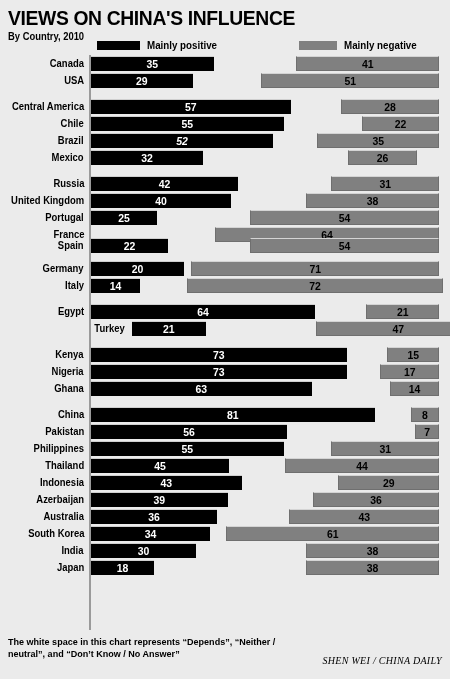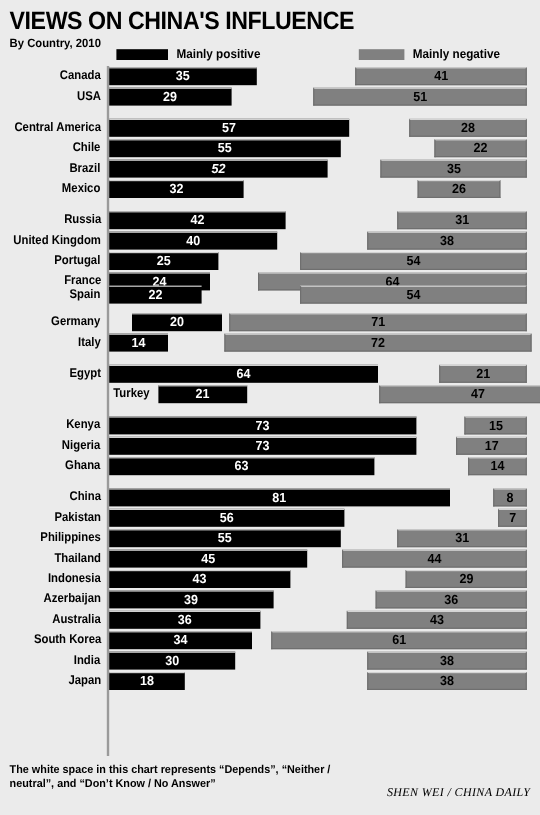--- a/index.html
+++ b/index.html
@@ -261,48 +261,45 @@
         <div class="row-label">United Kingdom</div>
         <div class="bar bar-pos" style="width: 140px;">
           <span class="bar-value">40</span>
         </div>
         <div class="bar bar-neg" style="width: 133px; left: 306px;">
           <span class="bar-value">38</span>
         </div>
       </div>
       <div class="row" style="top: 155px;">
         <div class="row-label">Portugal</div>
-        <div class="bar bar-pos" style="width: 91px;">
+        <div class="bar bar-pos" style="width: 66px;">
           <span class="bar-value">25</span>
         </div>
         <div class="bar bar-neg" style="width: 189px; left: 250px;">
           <span class="bar-value">54</span>
         </div>
       </div>
       <div class="row" style="top: 172px;">
         <div class="row-label">France</div>
-        <div class="bar bar-pos" style="width: 84px;">
-          <span class="bar-value">24</span>
-        </div>
         <div class="bar bar-neg" style="width: 224px; left: 215px;">
           <span class="bar-value">64</span>
         </div>
       </div>
       <div class="row" style="top: 183px;">
         <div class="row-label">Spain</div>
         <div class="bar bar-pos" style="width: 77px;">
           <span class="bar-value">22</span>
         </div>
         <div class="bar bar-neg" style="width: 189px; left: 250px;">
           <span class="bar-value">54</span>
         </div>
       </div>
       <div class="row" style="top: 206px;">
         <div class="row-label">Germany</div>
-        <div class="bar bar-pos" style="width: 75px; margin-left: 19px;">
+        <div class="bar bar-pos" style="width: 93px;">
           <span class="bar-value">20</span>
         </div>
         <div class="bar bar-neg" style="width: 248.5px; left: 190.5px;">
           <span class="bar-value">71</span>
         </div>
       </div>
       <div class="row" style="top: 223px;">
         <div class="row-label">Italy</div>
         <div class="bar bar-pos" style="width: 49px;">
           <span class="bar-value">14</span>
@@ -378,21 +375,21 @@
         <div class="row-label">Philippines</div>
         <div class="bar bar-pos" style="width: 192.5px;">
           <span class="bar-value">55</span>
         </div>
         <div class="bar bar-neg" style="width: 108.5px; left: 330.5px;">
           <span class="bar-value">31</span>
         </div>
       </div>
       <div class="row" style="top: 403px;">
         <div class="row-label">Thailand</div>
-        <div class="bar bar-pos" style="width: 165px;">
+        <div class="bar bar-pos" style="width: 138px;">
           <span class="bar-value">45</span>
         </div>
         <div class="bar bar-neg" style="width: 154px; left: 285px;">
           <span class="bar-value">44</span>
         </div>
       </div>
       <div class="row" style="top: 420px;">
         <div class="row-label">Indonesia</div>
         <div class="bar bar-pos" style="width: 150.5px;">
           <span class="bar-value">43</span>

